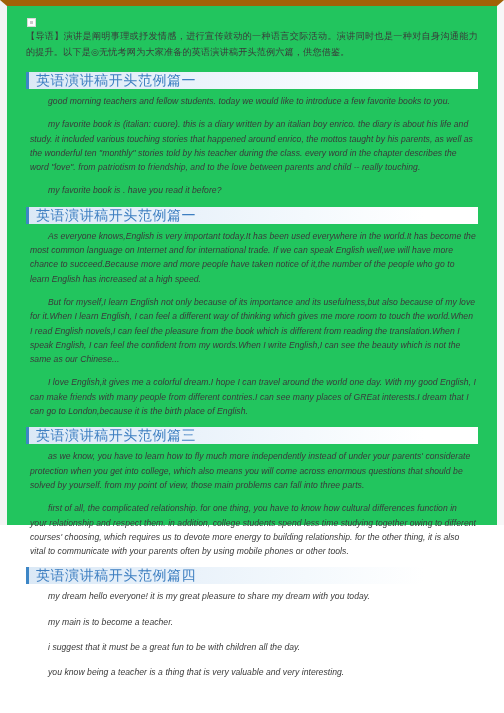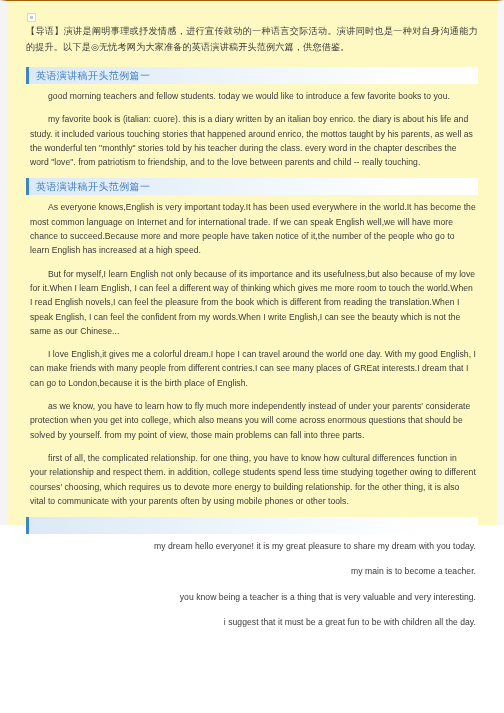--- a/index.html
+++ b/index.html
@@ -13,25 +13,25 @@
     font-family: "Liberation Sans", "DejaVu Sans", sans-serif;
     color: #333333;
     overflow: hidden;
     position: relative;
   }
   .page {
     position: absolute;
     left: 0; top: 0;
     width: 504px;
     height: 525px;
-    background: #fef9c3;
+    background: #22c55e;
     box-sizing: border-box;
     border-left: 7px solid #f4f4f4;
     border-right: 7px solid #f7f7f7;
-    border-top: 1px solid #a16207;
+    border-top: 6px solid #a16207;
   }
   .content {
     padding: 8px 19px 0 19px;
   }
   .img-placeholder {
     width: 7px;
     height: 7px;
     border: 1px solid #d8d8d8;
     background: #fdfdfd;
     margin: 4px 0 2px 1px;
@@ -61,70 +61,77 @@
     display: flex;
     align-items: center;
   }
   .sec-head .bar {
     width: 3px;
     height: 17px;
     background: #3d86c6;
     flex: 0 0 auto;
   }
   .sec-head .sec-title {
-    font-size: 10px;
+    font-size: 14px;
     color: #3e7fc1;
     padding-left: 7px;
     letter-spacing: 0.04em;
     line-height: 17px;
     white-space: nowrap;
   }
 
   .para {
     font-size: 8.6px;
     line-height: 14.3px;
     color: #3a3a3a;
     margin: 0 0 9px 0;
     text-align: left;
     padding: 0 2px 0 4px;
     letter-spacing: 0.005em;
+    font-style: italic;
   }
   .para.indent { text-indent: 18px; }
-  .para.list-line { text-indent: 18px; margin-bottom: 11px; text-align: right; }
+  .para.list-line { text-indent: 18px; margin-bottom: 11px; }
 </style>
 </head>
 <body>
 
 <div class="page">
   <div class="content">
 
     <div class="img-placeholder"></div>
 
     <div class="intro">【导语】演讲是阐明事理或抒发情感，进行宣传鼓动的一种语言交际活动。演讲同时也是一种对自身沟通能力的提升。以下是◎无忧考网为大家准备的英语演讲稿开头范例六篇，供您借鉴。</div>
 
     <div class="sec-head">
       <span class="bar"></span>
       <span class="sec-title">英语演讲稿开头范例篇一</span>
     </div>
     <p class="para indent">good morning teachers and fellow students. today we would like to introduce a few favorite books to you.</p>
     <p class="para indent">my favorite book is (italian: cuore). this is a diary written by an italian boy enrico. the diary is about his life and study. it included various touching stories that happened around enrico, the mottos taught by his parents, as well as the wonderful ten "monthly" stories told by his teacher during the class. every word in the chapter describes the word "love". from patriotism to friendship, and to the love between parents and child -- really touching.</p>
+    <p class="para indent">my favorite book is . have you read it before?</p>
 
     <div class="sec-head">
       <span class="bar"></span>
       <span class="sec-title">英语演讲稿开头范例篇一</span>
     </div>
     <p class="para indent">As everyone knows,English is very important today.It has been used everywhere in the world.It has become the most common language on Internet and for international trade. If we can speak English well,we will have more chance to succeed.Because more and more people have taken notice of it,the number of the people who go to learn English has increased at a high speed.</p>
     <p class="para indent">But for myself,I learn English not only because of its importance and its usefulness,but also because of my love for it.When I learn English, I can feel a different way of thinking which gives me more room to touch the world.When I read English novels,I can feel the pleasure from the book which is different from reading the translation.When I speak English, I can feel the confident from my words.When I write English,I can see the beauty which is not the same as our Chinese...</p>
     <p class="para indent">I love English,it gives me a colorful dream.I hope I can travel around the world one day. With my good English, I can make friends with many people from different contries.I can see many places of GREat interests.I dream that I can go to London,because it is the birth place of English.</p>
 
+    <div class="sec-head">
+      <span class="bar"></span>
+      <span class="sec-title">英语演讲稿开头范例篇三</span>
+    </div>
     <p class="para indent">as we know, you have to learn how to fly much more independently instead of under your parents' considerate protection when you get into college, which also means you will come across enormous questions that should be solved by yourself. from my point of view, those main problems can fall into three parts.</p>
     <p class="para indent">first of all, the complicated relationship. for one thing, you have to know how cultural differences function in your relationship and respect them. in addition, college students spend less time studying together owing to different courses' choosing, which requires us to devote more energy to building relationship. for the other thing, it is also vital to communicate with your parents often by using mobile phones or other tools.</p>
 
     <div class="sec-head">
       <span class="bar"></span>
+      <span class="sec-title">英语演讲稿开头范例篇四</span>
     </div>
     <p class="para list-line">my dream hello everyone! it is my great pleasure to share my dream with you today.</p>
     <p class="para list-line">my main is to become a teacher.</p>
+    <p class="para list-line">i suggest that it must be a great fun to be with children all the day.</p>
     <p class="para list-line">you know being a teacher is a thing that is very valuable and very interesting.</p>
-    <p class="para list-line">i suggest that it must be a great fun to be with children all the day.</p>
 
   </div>
 </div>
 
 </body></html>

